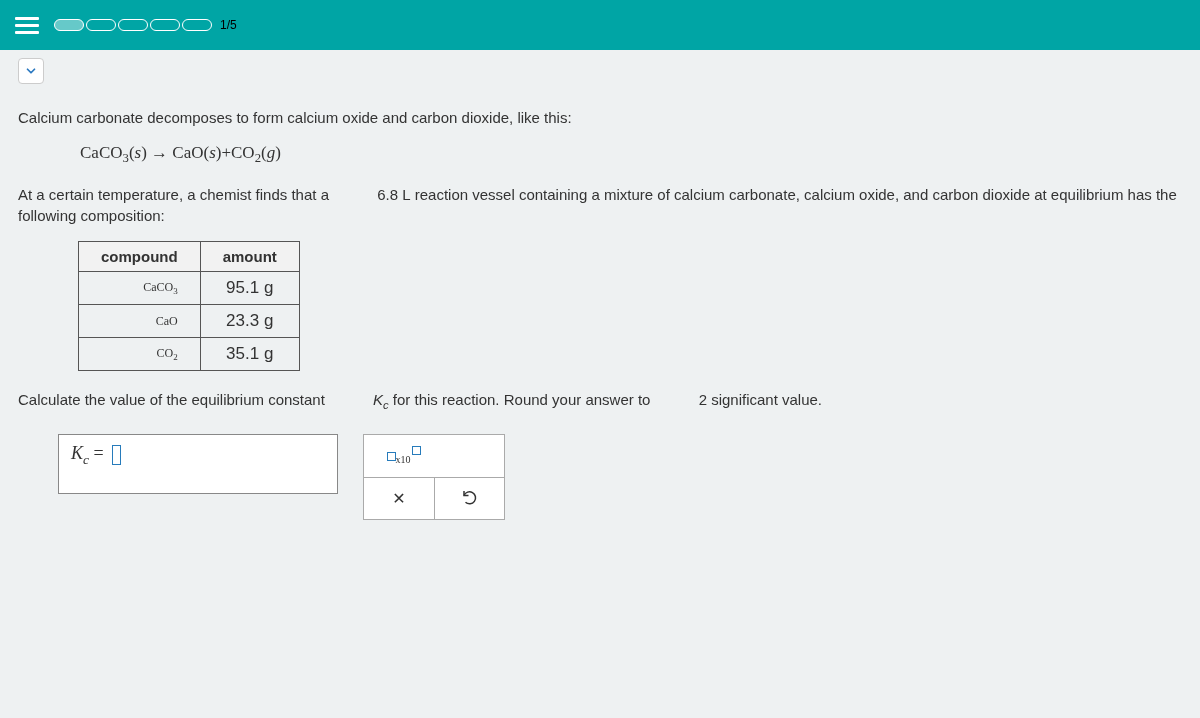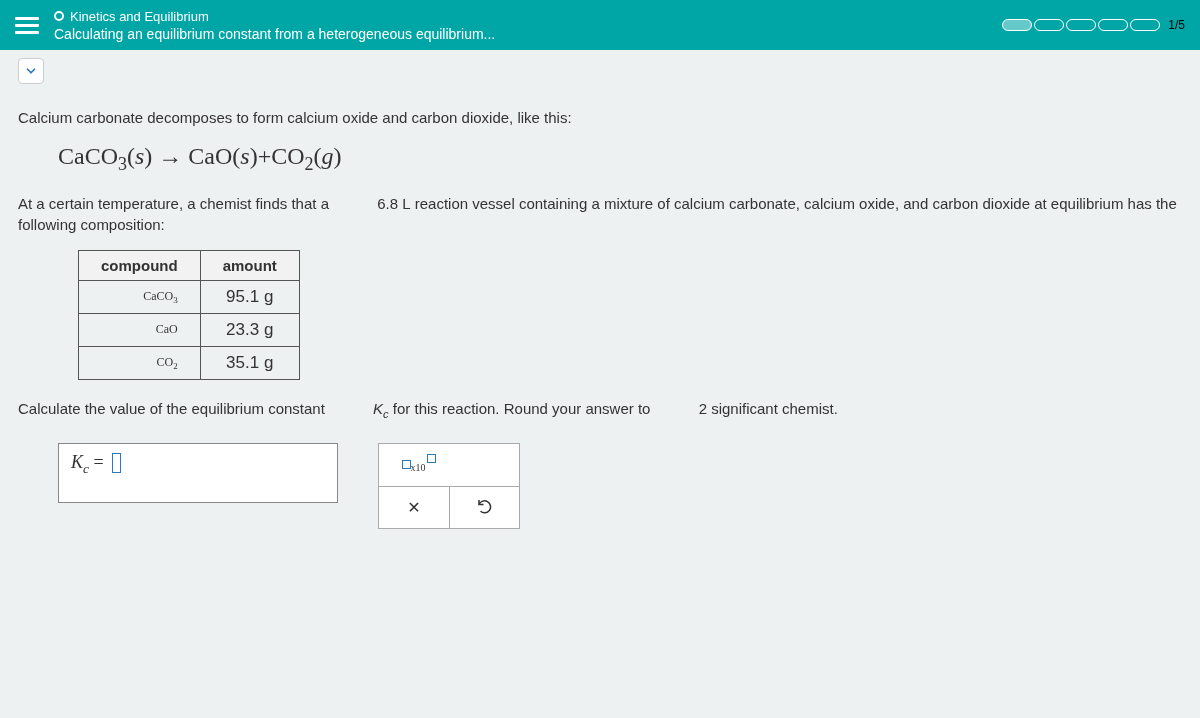--- a/index.html
+++ b/index.html
@@ -53,44 +53,44 @@
   }
   .chev-btn svg { width: 14px; height: 14px; }
 
   .content {
     padding: 0 18px 18px 18px;
     font-size: 15px;
     color: #333;
   }
   .content p { margin: 15px 0; line-height: 1.4; }
   .equation {
-    margin: 10px 0 18px 40px;
+    margin: 10px 0 18px 62px;
     font-family: 'Times New Roman', serif;
-    font-size: 24px;
+    font-size: 17px;
   }
   sub { font-size: 0.75em; }
   .serif { font-family: Liberation Sans, sans-serif; margin-left: 44px; }
   .after-eq { margin-top: 22px; }
 
   table.data {
     border-collapse: collapse;
     margin: 10px 0 18px 60px;
     font-size: 15px;
   }
   table.data th, table.data td {
     border: 1px solid #555;
     padding: 6px 22px;
     text-align: center;
   }
   table.data th { background: #f2f2f2; font-weight: bold; }
   table.data td:first-child { font-family: Liberation Serif, serif; font-size: 12px; text-align: right; }
   table.data td:last-child { font-family: Liberation Sans, sans-serif; font-size: 17px; }
 
   .answer-row {
-    display: flex; align-items: flex-start; gap: 40px;
+    display: flex; align-items: flex-start; gap: 25px;
     margin-top: 20px; margin-left: 40px;
   }
   .answer-box {
     border: 1px solid #888;
     background: #fff;
     width: 280px; height: 60px;
     padding: 8px 12px;
     font-family: 'Times New Roman', serif;
     font-size: 18px;
     display: flex; align-items: flex-start;
@@ -124,27 +124,20 @@
 </style>
 </head>
 <body>
 
 <div class="header">
   <div class="menu-icon">
     <span></span>
       <span></span>
       <span></span>
   </div>
-  <div class="header-titles">
-    <div class="header-topic">
-      <span class="bullet"></span>
-      <span>Kinetics and Equilibrium</span>
-    </div>
-    <div class="header-sub">Calculating an equilibrium constant from a heterogeneous equilibrium...</div>
-  </div>
   <div class="progress-wrap">
     <div class="progress-bar">
       <div class="progress-seg filled"></div>
       <div class="progress-seg"></div>
       <div class="progress-seg"></div>
       <div class="progress-seg"></div>
       <div class="progress-seg"></div>
     </div>
     <span class="progress-text">1/5</span>
   </div>
@@ -186,21 +179,21 @@
         <td>23.3 g</td>
       </tr>
       <tr>
         <td>CO<sub>2</sub></td>
         <td>35.1 g</td>
       </tr>
     </tbody>
   </table>
 
   <p>
-    <span>Calculate the value of the equilibrium constant </span><span class="serif"><i>K<sub>c</sub></i></span><span> for this reaction. Round your answer to </span><span class="serif">2</span><span> significant chemist.</span>
+    <span>Calculate the value of the equilibrium constant </span><span class="serif"><i>K<sub>c</sub></i></span><span> for this reaction. Round your answer to </span><span class="serif">2</span><span> significant value.</span>
   </p>
 
   <div class="answer-row">
     <div class="answer-box">
       <span><i>K</i><sub style="font-style:italic">c</sub> = <span class="placeholder"></span></span>
     </div>
     <div class="tools">
       <div class="cell sci-btn" style="grid-column:1 / span 2">
         <span class="mini-box"></span>
           <span style="font-size:10px; position:relative; top:3px;">x10</span>

